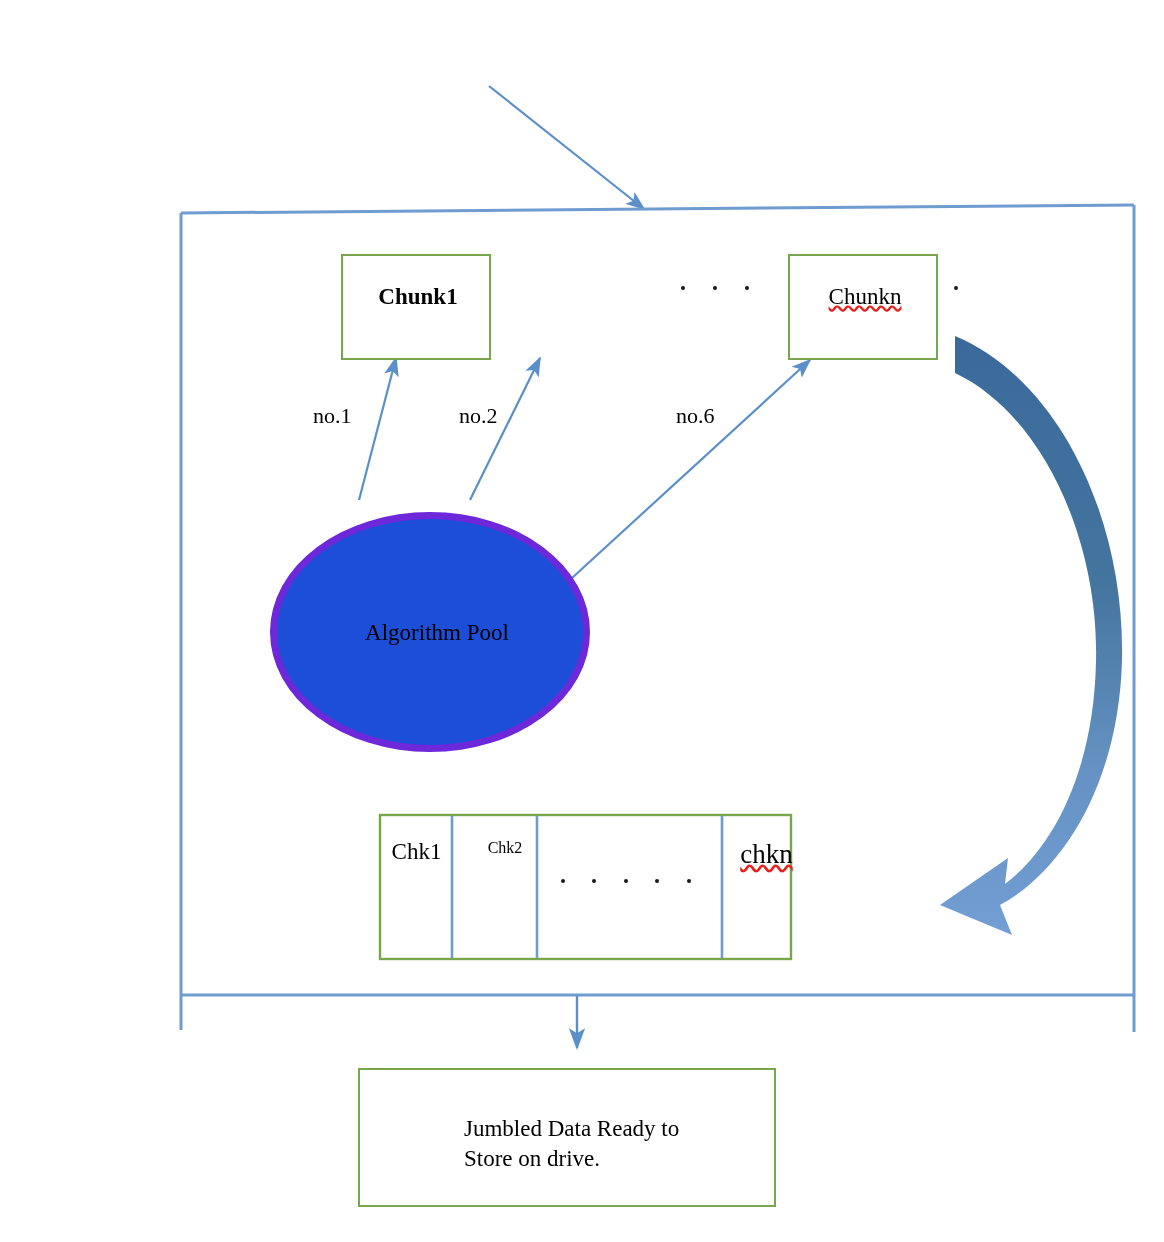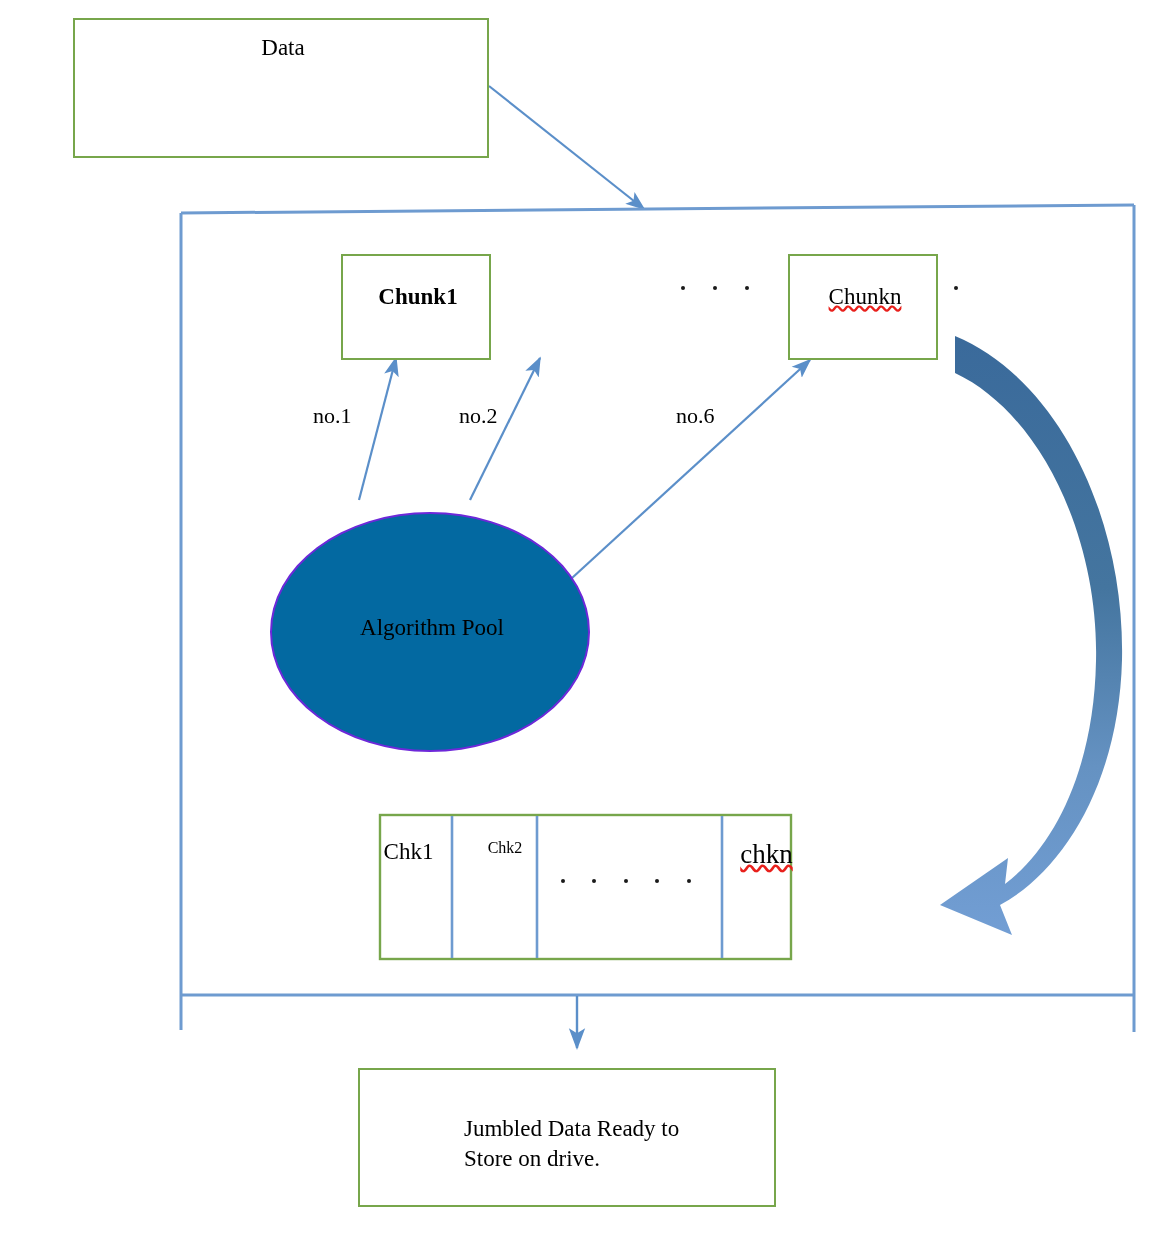--- a/index.html
+++ b/index.html
@@ -50,23 +50,23 @@
   .dot {
     position: absolute;
     width: 4px;
     height: 4px;
     border-radius: 50%;
     background: #1a1a1a;
   }
   .ellipse-shape {
     position: absolute;
     box-sizing: border-box;
-    border: 2px solid #6d28d9;
+    border: 7px solid #6d28d9;
     border-radius: 50%;
-    background: #0369a1;
+    background: #1d4ed8;
   }
 </style>
 </head>
 <body>
 
 <div id="canvas">
 
   <svg class="svg-layer" viewBox="0 0 1164 1242" width="1164" height="1242">
     <defs>
       <marker id="ah-blue" markerWidth="10" markerHeight="10" refX="8.2" refY="4" orient="auto" markerUnits="strokeWidth">
@@ -121,23 +121,20 @@
     </g>
 
     <g>
       <rect x="380" y="815" width="411" height="144" fill="#ffffff" stroke="#77a64b" stroke-width="2.4"></rect>
       <line x1="452" y1="816" x2="452" y2="958" stroke="#6e9bd0" stroke-width="2.6"></line>
       <line x1="537" y1="816" x2="537" y2="958" stroke="#6e9bd0" stroke-width="2.6"></line>
       <line x1="722" y1="816" x2="722" y2="958" stroke="#6e9bd0" stroke-width="2.6"></line>
     </g>
   </svg>
 
-  <div class="box green-box" style="left:73px; top:18px; width:416px; height:140px;">
-    <div class="txt center-txt" style="left:0; top:14px; width:416px; font-size:23px;">Data</div>
-  </div>
 
   <div class="box green-box" style="left:341px; top:254px; width:150px; height:106px;">
     <div class="txt center-txt" style="left:0; top:27px; width:150px; font-size:23px;font-weight:bold;">Chunk1</div>
   </div>
 
 
   <div class="box green-box" style="left:788px; top:254px; width:150px; height:106px;padding-left:16px;">
     <div class="txt center-txt spell" style="left:0; top:27px; width:150px; font-size:23px;">Chunkn</div>
   </div>
 
@@ -151,21 +148,21 @@
   </div>
 
   <div class="txt" style="left:313px; top:403px; font-size:22px;">no.1</div>
   <div class="txt" style="left:459px; top:403px; font-size:22px;">no.2</div>
   <div class="txt" style="left:676px; top:403px; font-size:22px;">no.6</div>
 
   <div class="ellipse-shape" style="left:270px; top:512px; width:320px; height:240px;">
     <div class="txt center-txt" style="left:0; top:100px; width:320px; font-size:23px;">Algorithm Pool</div>
   </div>
 
-  <div class="txt center-txt" style="left:380px; top:838px; width:57px; font-size:23px;">Chk1</div>
+  <div class="txt center-txt" style="left:380px; top:838px; width:57px; font-size:23px;padding-left:8px;">Chk1</div>
   <div class="txt center-txt" style="left:452px; top:838px; width:106px; font-size:16px;">Chk2</div>
   <div class="txt center-txt spell" style="left:722px; top:838px; width:89px; font-size:27px;">chkn</div>
 
   <div>
     <span class="dot" style="left:561px; top:879px;"></span>
     <span class="dot" style="left:592px; top:879px;"></span>
     <span class="dot" style="left:624px; top:879px;"></span>
     <span class="dot" style="left:655px; top:879px;"></span>
     <span class="dot" style="left:687px; top:879px;"></span>
   </div>

